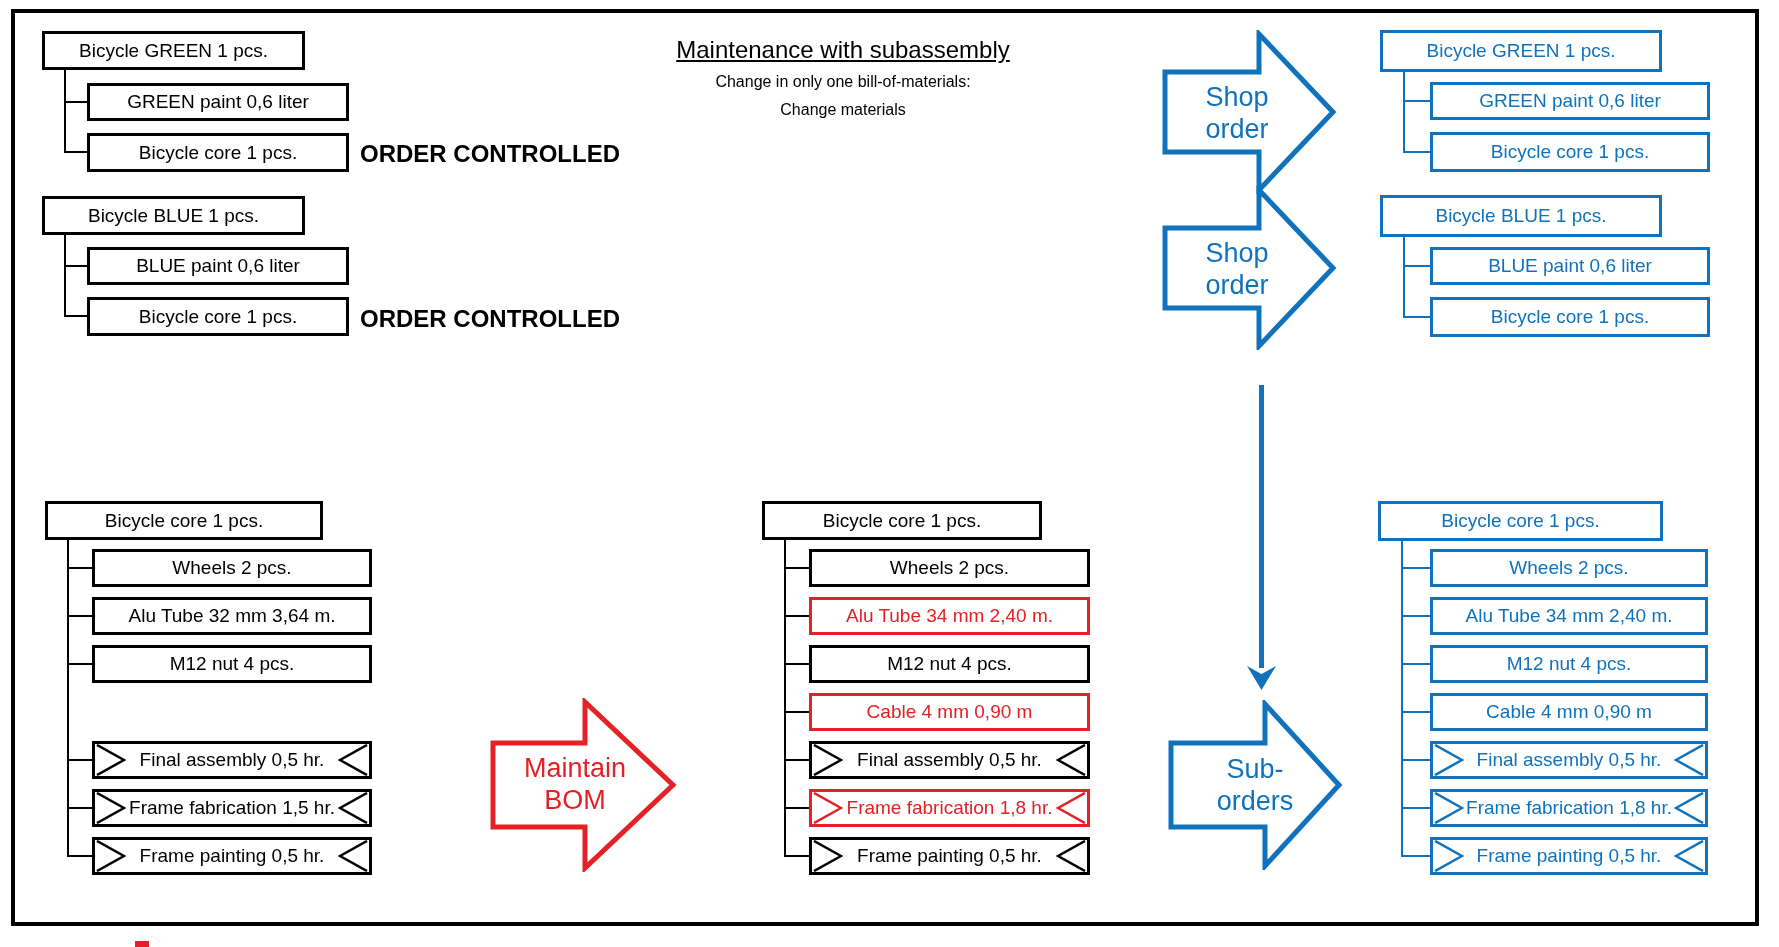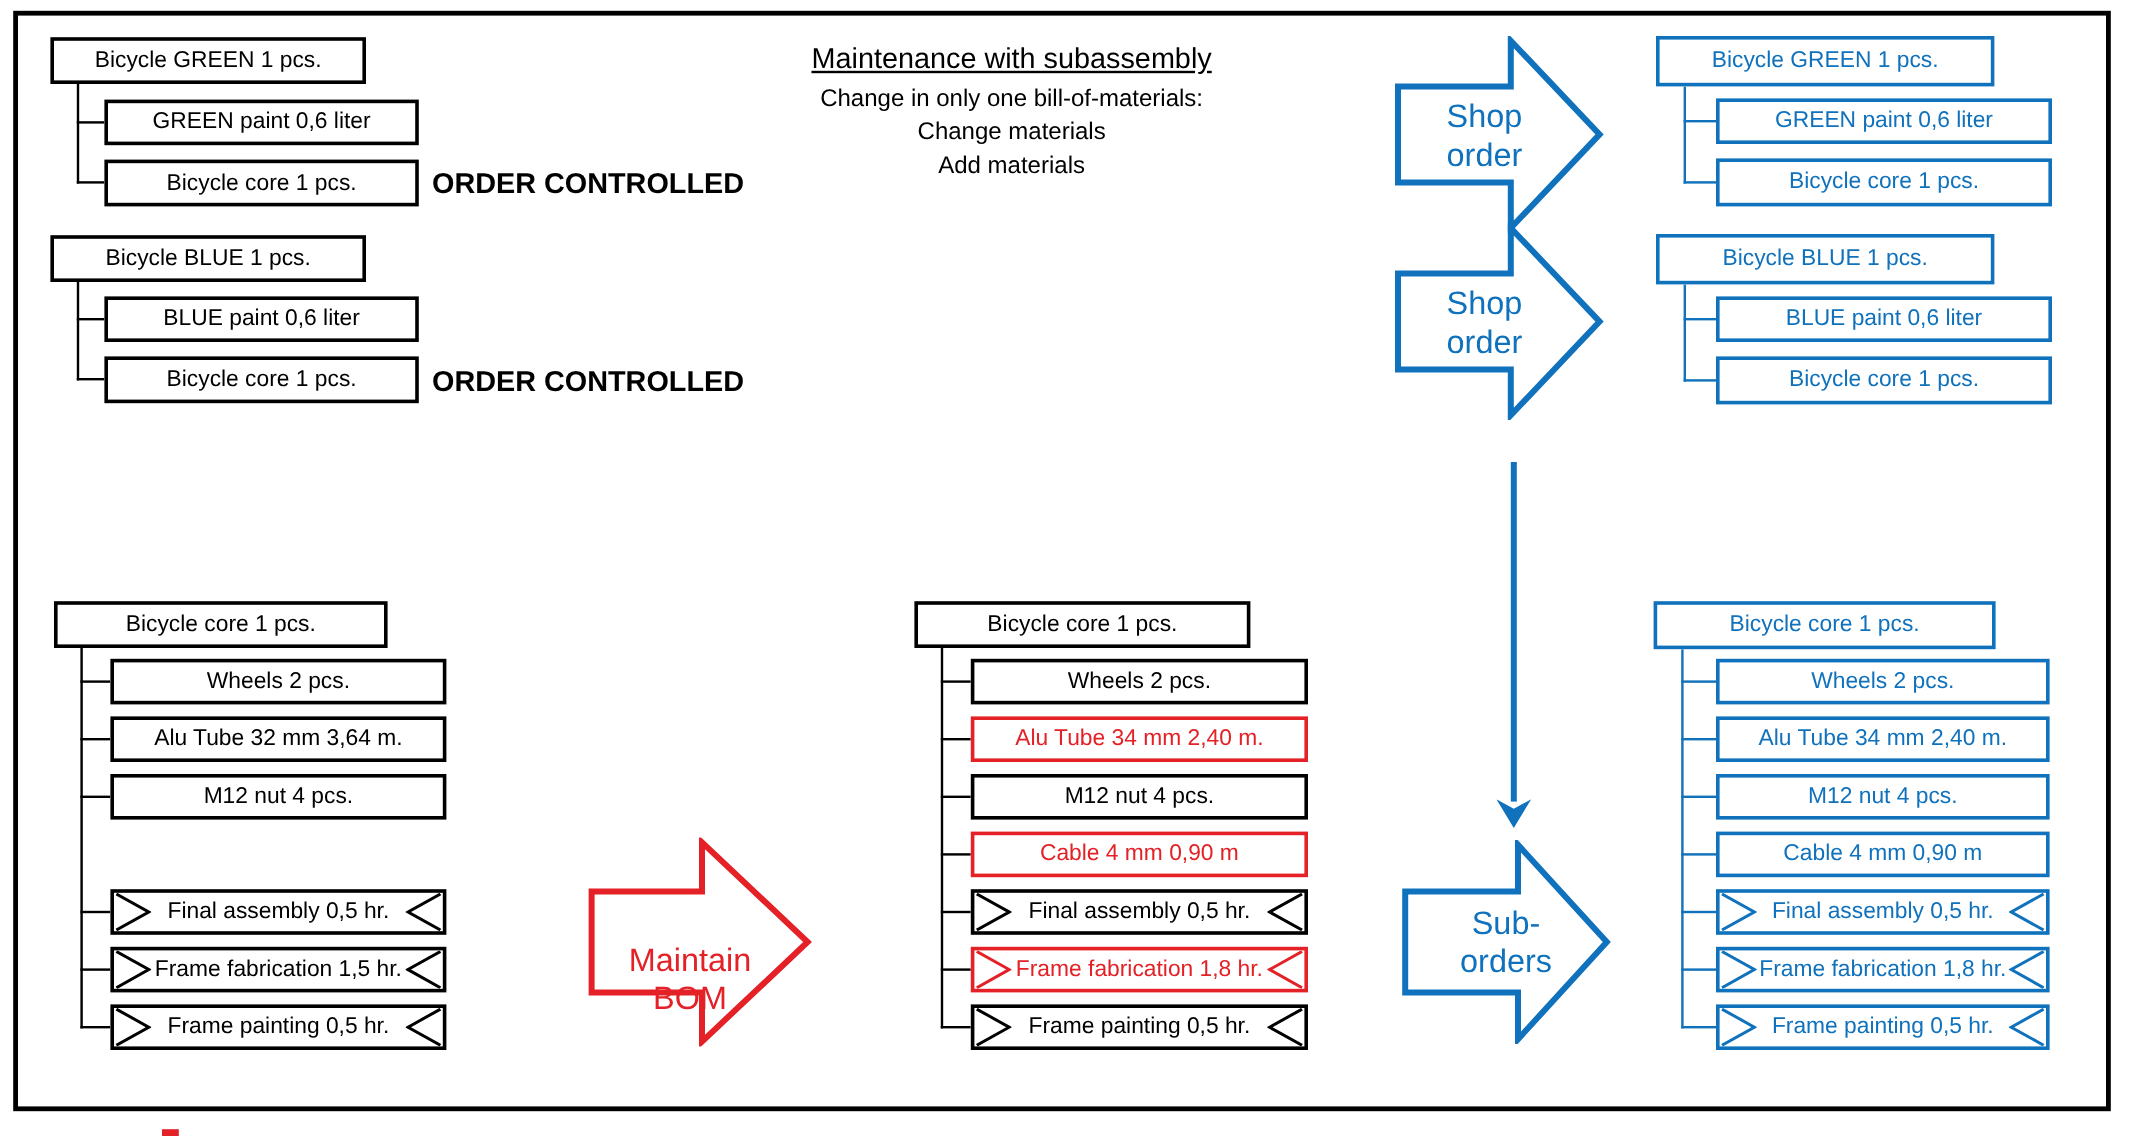--- a/index.html
+++ b/index.html
@@ -17,45 +17,44 @@
   .chev{position:absolute;top:0;height:100%;width:30px;}
   .chev.l{left:1px;} .chev.r{right:1px;}
   .chev polyline{fill:none;stroke:currentColor;stroke-width:2.6;}
   
   .vl{position:absolute;width:2px;background:#000;z-index:1;}
   .hl{position:absolute;height:2px;background:#000;z-index:1;}
   .vl.bluel,.hl.bluel{background:var(--blue);}
   
   #center-text{left:613px;top:36px;width:460px;text-align:center;}
   #center-text .ttl{font-size:24px;text-decoration:underline;margin-bottom:4px;}
-  #center-text .ln{font-size:20px;line-height:28px;}
+  #center-text .ln{font-size:16px;line-height:28px;}
   
   .order-note{position:absolute;font-weight:bold;font-size:24px;white-space:nowrap;}
   
   .blockarrow{position:absolute;z-index:3;}
   .blockarrow svg{position:absolute;left:0;top:0;}
   .blockarrow polygon{fill:#fff;stroke-linejoin:miter;}
   .blockarrow.bluea polygon{stroke:var(--blue);stroke-width:5;}
   .blockarrow.reda polygon{stroke:var(--red);stroke-width:5;}
   .arrow-label{position:absolute;text-align:center;font-size:27px;line-height:32px;z-index:4;}
   .arrow-label.bluet{color:var(--blue);}
-  .arrow-label.redt{color:var(--red);margin-top:32px;}
+  .arrow-label.redt{color:var(--red);}
   #down-arrow-line{left:1259px;top:385px;width:5px;height:283px;background:var(--blue);}
   #red-mark{left:135px;top:941px;width:14px;height:6px;background:var(--red);}
 </style>
 </head>
 <body>
 
 <div id="frame" class="abs"></div>
 
 <div id="center-text" class="abs">
   <div class="ttl">Maintenance with subassembly</div>
   <div class="ln">Change in only one bill-of-materials:</div>
   <div class="ln">Change materials</div>
-  <div class="ln">Add materials</div>
 </div>
 
 <div class="box" style="left:42px;top:31px;width:263px;height:39px">
   <span>Bicycle GREEN 1 pcs.</span>
 </div>
 <div class="vl" style="left:64px;top:70px;height:83px"></div>
 <div class="hl" style="left:64px;top:101px;width:23px"></div>
 <div class="hl" style="left:64px;top:151px;width:23px"></div>
 <div class="box" style="left:87px;top:83px;width:262px;height:38px">
   <span>GREEN paint 0,6 liter</span>

